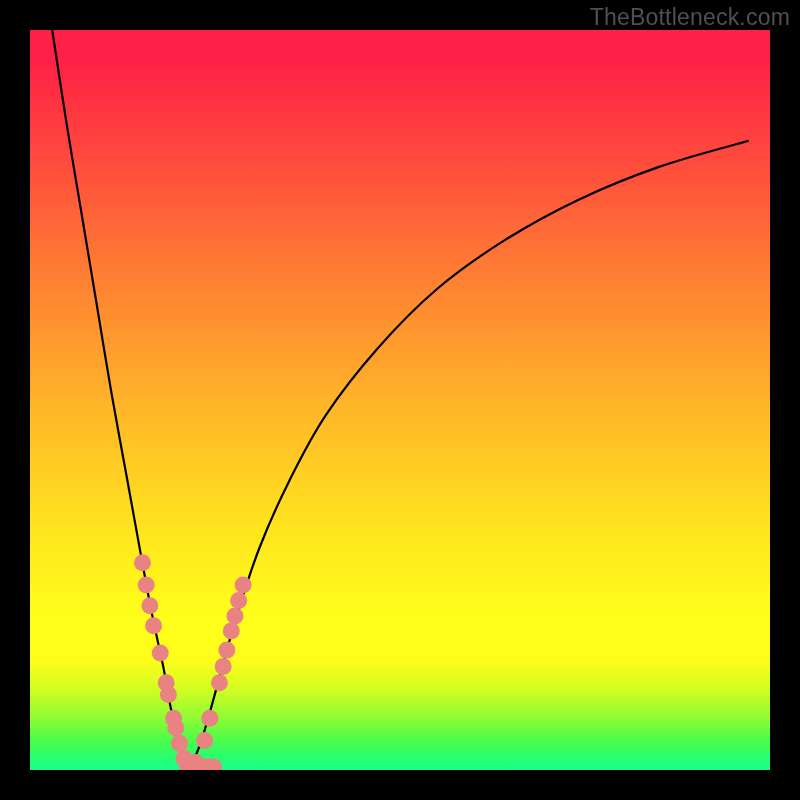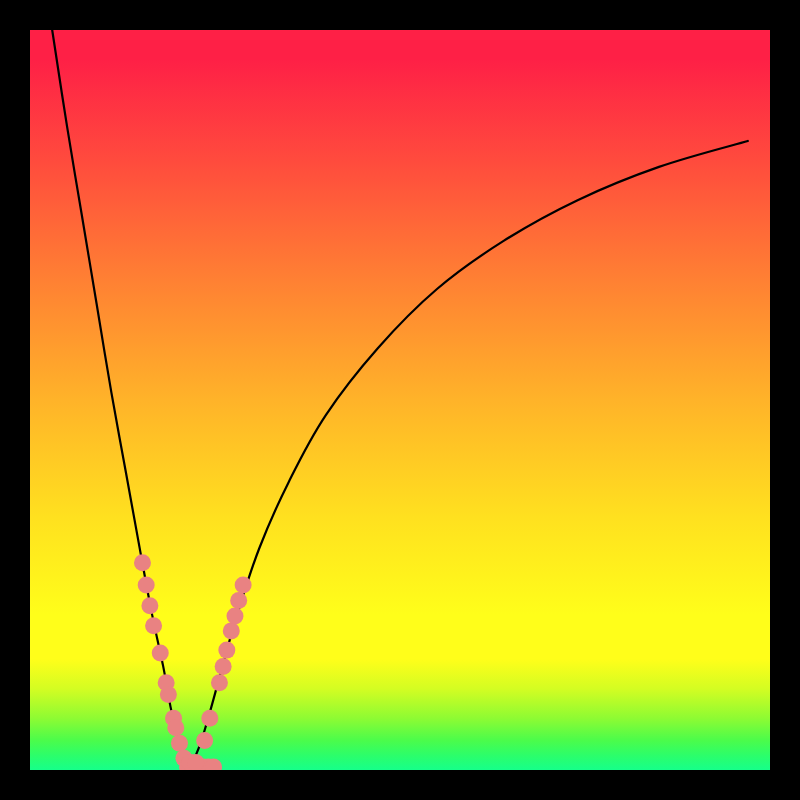--- a/index.html
+++ b/index.html
@@ -111,13 +111,14 @@
           <circle cx="193.14000000000001" cy="636.4" r="8.5" class="dot"></circle>
           <circle cx="196.84" cy="620.12" r="8.5" class="dot"></circle>
           <circle cx="201.28" cy="600.88" r="8.5" class="dot"></circle>
           <circle cx="204.98" cy="586.0799999999999" r="8.5" class="dot"></circle>
           <circle cx="208.67999999999998" cy="570.54" r="8.5" class="dot"></circle>
           <circle cx="213.12000000000003" cy="555" r="8.5" class="dot"></circle>
         </g>
     </svg>
   </div>
 
+  <div class="attribution">TheBottleneck.com</div>
 </div>
 
 </body></html>

